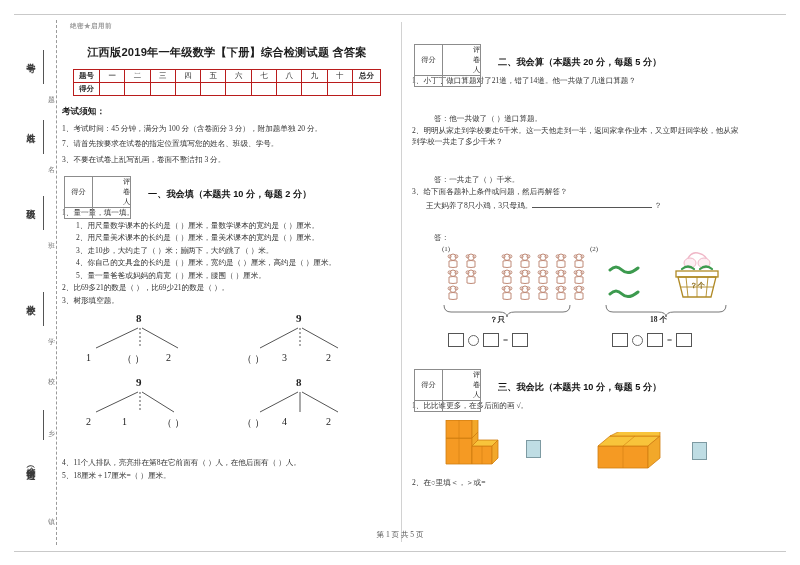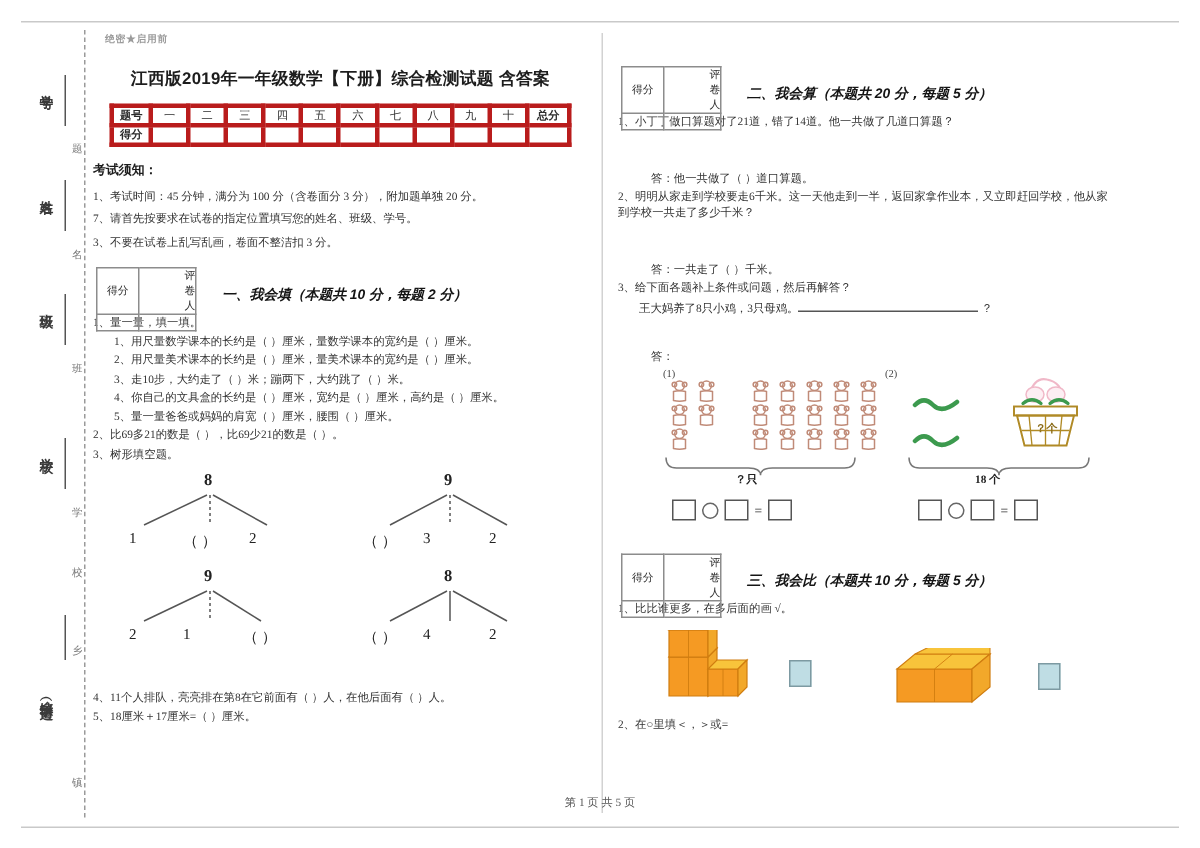--- a/index.html
+++ b/index.html
@@ -66,42 +66,41 @@
   }
   .doc-title {
     font-size:11.2px; font-weight:bold; text-align:center;
     color:#1d1d1d; margin:0 0 9px 0; letter-spacing:0.2px;
     font-family:"Liberation Sans","DejaVu Sans",sans-serif;
   }
 
   
   table.score { border-collapse:collapse; width:308px; margin:0 auto 10px auto; }
   table.score td {
-    border:3px solid #b91c1c; height:13px; text-align:center;
+    border:1px solid #b91c1c; height:13px; text-align:center;
     font-size:7.5px; color:#2b2b2b; padding:0;
   }
   table.score td.hdr { width:26px; font-weight:bold; }
   table.score td.tot { width:28px; font-weight:bold; }
 
   h3.notice { font-size:8.6px; font-weight:bold; margin:6px 0 6px 0; color:#1d1d1d;
               font-family:"Liberation Sans","DejaVu Sans",sans-serif; }
   p.rule { font-size:7.6px; margin:0 0 6px 0; line-height:1.25; color:#333; }
 
   
   .sec-head { position:relative; height:26px; margin:12px 0 6px 0; }
   table.gp { border-collapse:collapse; position:absolute; left:2px; top:0; }
   table.gp td { border:1px solid #8c8c8c; font-size:7.2px; text-align:center; padding:0; height:11px; }
   table.gp td.c1 { width:28px; }
   table.gp td.c2 { width:34px;padding-left:30px; }
   .sec-title {
     position:absolute; left:86px; top:12px;
     font-size:9.2px; font-weight:bold; color:#141414;
     font-family:"Liberation Sans","DejaVu Sans",sans-serif;
     white-space:nowrap;
-    font-style:italic;
   }
 
   .q { font-size:7.6px; line-height:1.38; margin:0 0 2px 0; color:#333; }
   .q.ind { padding-left:14px; }
   .ans { font-size:7.6px; margin:0 0 2px 22px; color:#333; }
   .spacer-m { height:20px; }
   .spacer-l { height:26px; }
   .blankline { display:inline-block; border-bottom:1px solid #555; width:120px; height:8px; }
 
   

